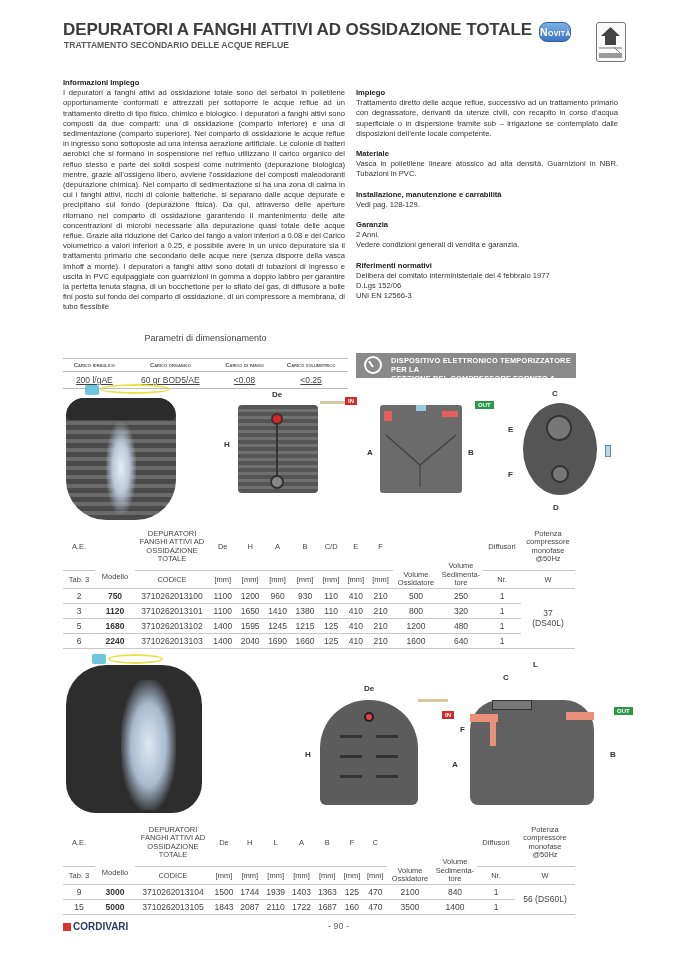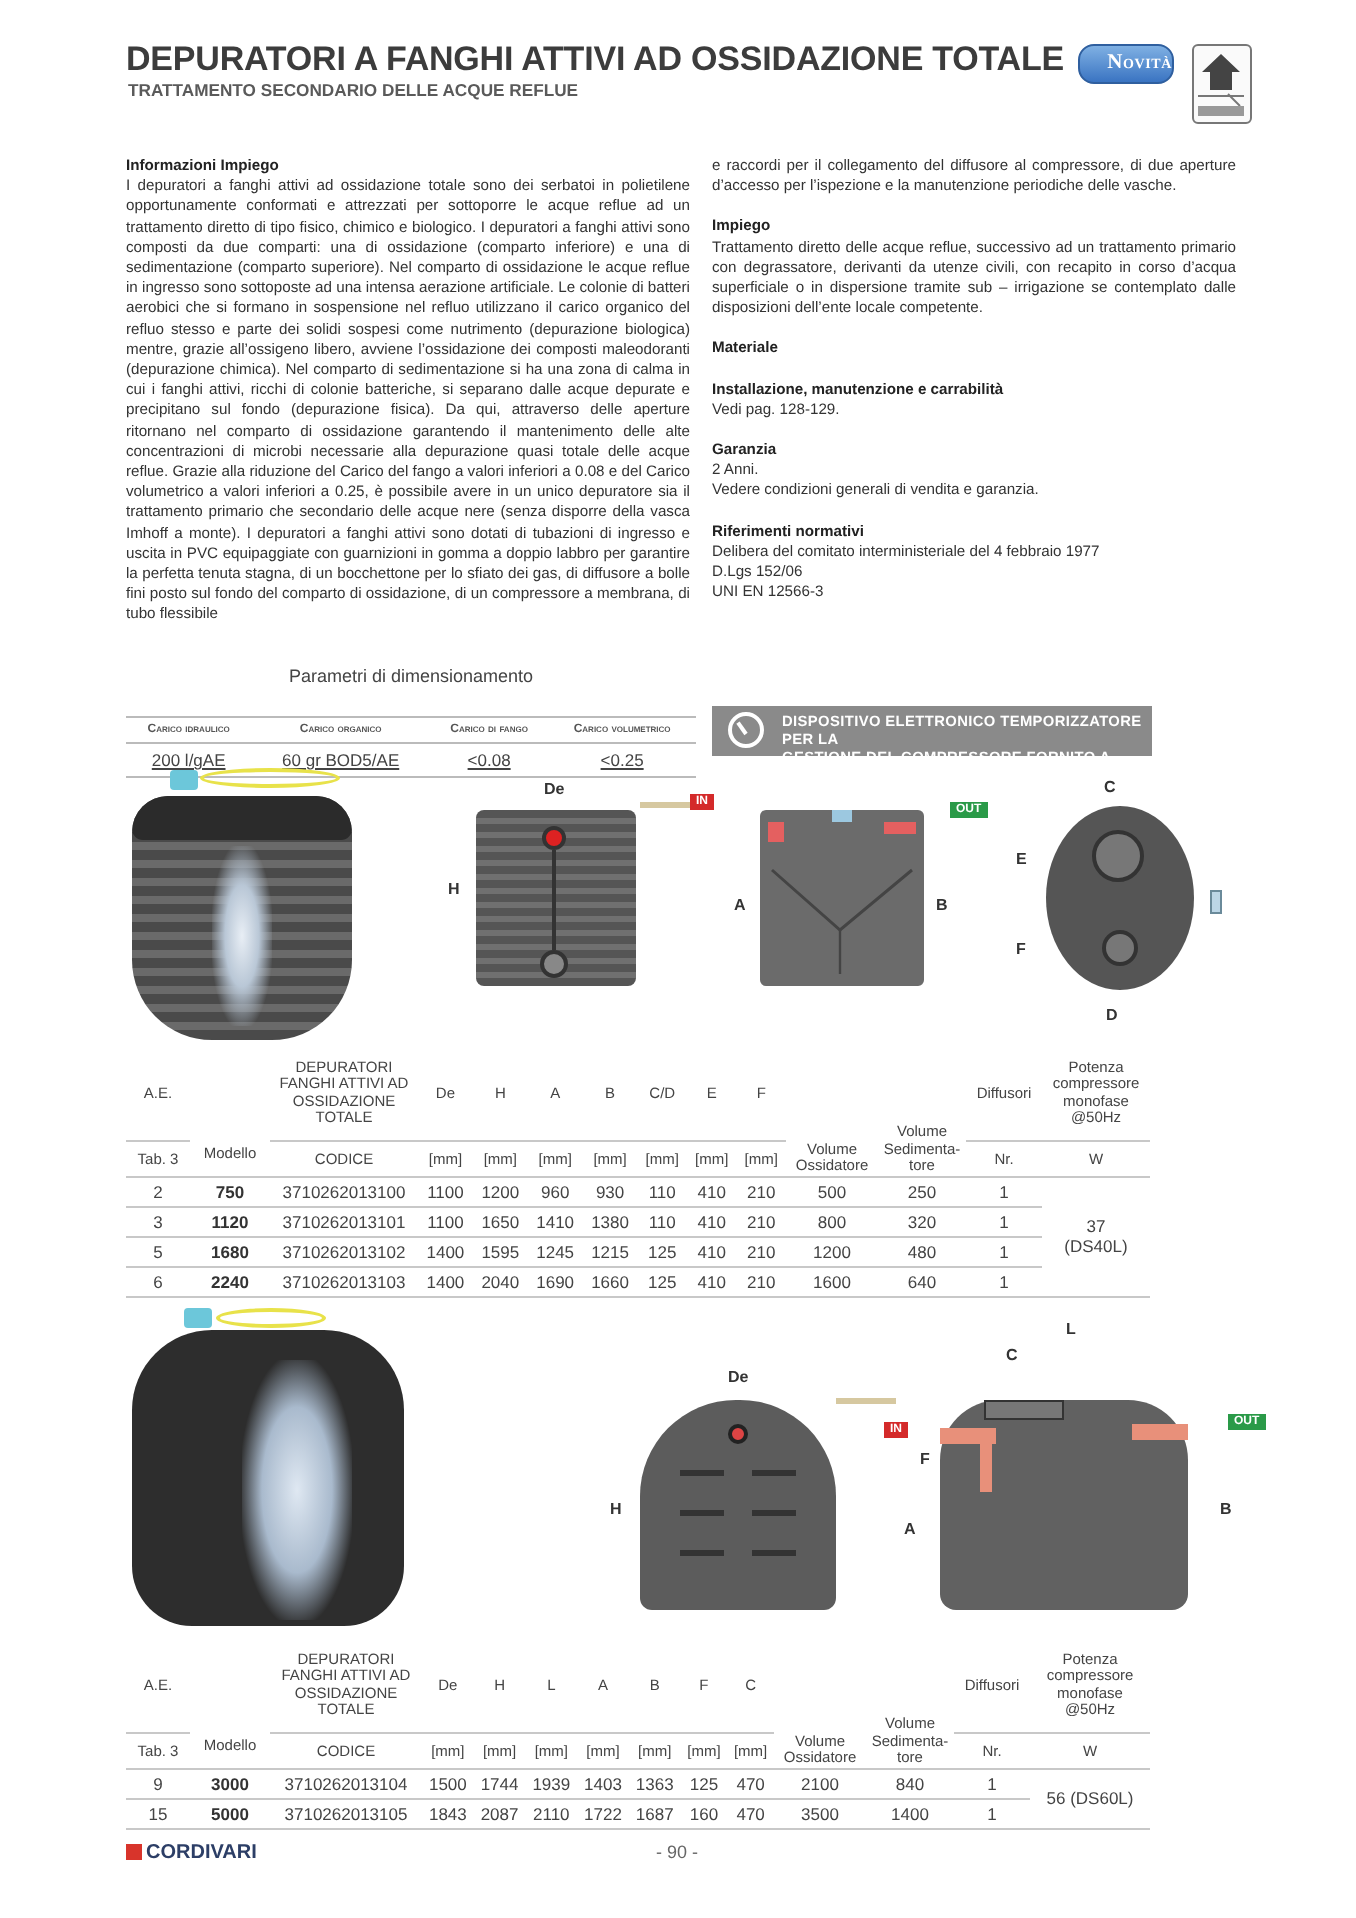--- a/index.html
+++ b/index.html
@@ -1,20 +1,20 @@
 <!DOCTYPE html>
 <html><head>
 <meta charset="utf-8">
 <style>
   * { box-sizing: border-box; margin: 0; padding: 0; }
   body { width: 678px; height: 959px; background: #fff; font-family: "Liberation Sans", sans-serif; color: #333; position: relative; overflow: hidden; }
   .abs { position: absolute; }
   .title { left: 63px; top: 20px; font-size: 17px; font-weight: bold; color: #3c3c3c; letter-spacing: -0.1px; }
   .subtitle { left: 64px; top: 40px; font-size: 8.6px; font-weight: bold; color: #5a5a5a; }
-  .novita { left: 539px; top: 22px; width: 48px; height: 20px; border-radius: 8px; background: linear-gradient(#7fb0e3, #3a74c2); border: 1px solid #2f5f9f; color: #fff; font-size: 10.5px; font-weight: bold; text-align: right; line-height: 18px; font-variant: small-caps; letter-spacing: 0.3px; font-family: Liberation Serif, serif; }
+  .novita { left: 539px; top: 22px; width: 32px; height: 20px; border-radius: 8px; background: linear-gradient(#7fb0e3, #3a74c2); border: 1px solid #2f5f9f; color: #fff; font-size: 10.5px; font-weight: bold; text-align: right; line-height: 18px; font-variant: small-caps; letter-spacing: 0.3px; }
   .install-icon { left: 596px; top: 22px; width: 30px; height: 40px; border: 1.5px solid #777; border-radius: 3px; background: #fafafa; }
   .body-col { font-size: 7.6px; line-height: 10.2px; color: #333; text-align: justify; }
   .col1 { left: 63px; top: 78px; width: 282px; }
   .col2 { left: 356px; top: 78px; width: 262px; }
   .sec-h { font-weight: bold; color: #222; }
   .gap { height: 10px; }
   
   .params { left: 63px; top: 333px; width: 285px; font-size: 7px; }
   .params-cap { text-align: center; font-size: 9px; color: #444; padding-bottom: 15px; border-bottom: 1px solid #bbb; }
   .params table { width: 100%; border-collapse: collapse; }
@@ -67,26 +67,26 @@
     <rect x="2" y="30" width="23" height="5" fill="#999"></rect>
   </svg>
 </div>
 
 <div class="abs body-col col1">
   <div class="sec-h">Informazioni Impiego</div>
   <div>I depuratori a fanghi attivi ad ossidazione totale sono dei serbatoi in polietilene opportunamente conformati e attrezzati per sottoporre le acque reflue ad un trattamento diretto di tipo fisico, chimico e biologico. I depuratori a fanghi attivi sono composti da due comparti: una di ossidazione (comparto inferiore) e una di sedimentazione (comparto superiore). Nel comparto di ossidazione le acque reflue in ingresso sono sottoposte ad una intensa aerazione artificiale. Le colonie di batteri aerobici che si formano in sospensione nel refluo utilizzano il carico organico del refluo stesso e parte dei solidi sospesi come nutrimento (depurazione biologica) mentre, grazie all’ossigeno libero, avviene l’ossidazione dei composti maleodoranti (depurazione chimica). Nel comparto di sedimentazione si ha una zona di calma in cui i fanghi attivi, ricchi di colonie batteriche, si separano dalle acque depurate e precipitano sul fondo (depurazione fisica). Da qui, attraverso delle aperture ritornano nel comparto di ossidazione garantendo il mantenimento delle alte concentrazioni di microbi necessarie alla depurazione quasi totale delle acque reflue. Grazie alla riduzione del Carico del fango a valori inferiori a 0.08 e del Carico volumetrico a valori inferiori a 0.25, è possibile avere in un unico depuratore sia il trattamento primario che secondario delle acque nere (senza disporre della vasca Imhoff a monte). I depuratori a fanghi attivi sono dotati di tubazioni di ingresso e uscita in PVC equipaggiate con guarnizioni in gomma a doppio labbro per garantire la perfetta tenuta stagna, di un bocchettone per lo sfiato dei gas, di diffusore a bolle fini posto sul fondo del comparto di ossidazione, di un compressore a membrana, di tubo flessibile</div>
 </div>
 
 <div class="abs body-col col2">
-  <div>e raccordi per il collegamento del diffusore al compressore, di due aperture d’accesso per l’ispezione e la manutenzione periodiche delle vasche.</div>
   <div class="gap"></div>
   <div class="sec-h">Impiego</div>
   <div>Trattamento diretto delle acque reflue, successivo ad un trattamento primario con degrassatore, derivanti da utenze civili, con recapito in corso d’acqua superficiale o in dispersione tramite sub – irrigazione se contemplato dalle disposizioni dell’ente locale competente.</div>
   <div class="gap"></div>
   <div class="sec-h">Materiale</div>
+  <div>Vasca in polietilene lineare atossico ad alta densità. Guarnizioni in NBR. Tubazioni in PVC.</div>
   <div class="gap"></div>
   <div class="sec-h">Installazione, manutenzione e carrabilità</div>
   <div>Vedi pag. 128-129.</div>
   <div class="gap"></div>
   <div class="sec-h">Garanzia</div>
   <div>2 Anni.</div>
   <div>Vedere condizioni generali di vendita e garanzia.</div>
   <div class="gap"></div>
   <div class="sec-h">Riferimenti normativi</div>
   <div>Delibera del comitato interministeriale del 4 febbraio 1977</div>

